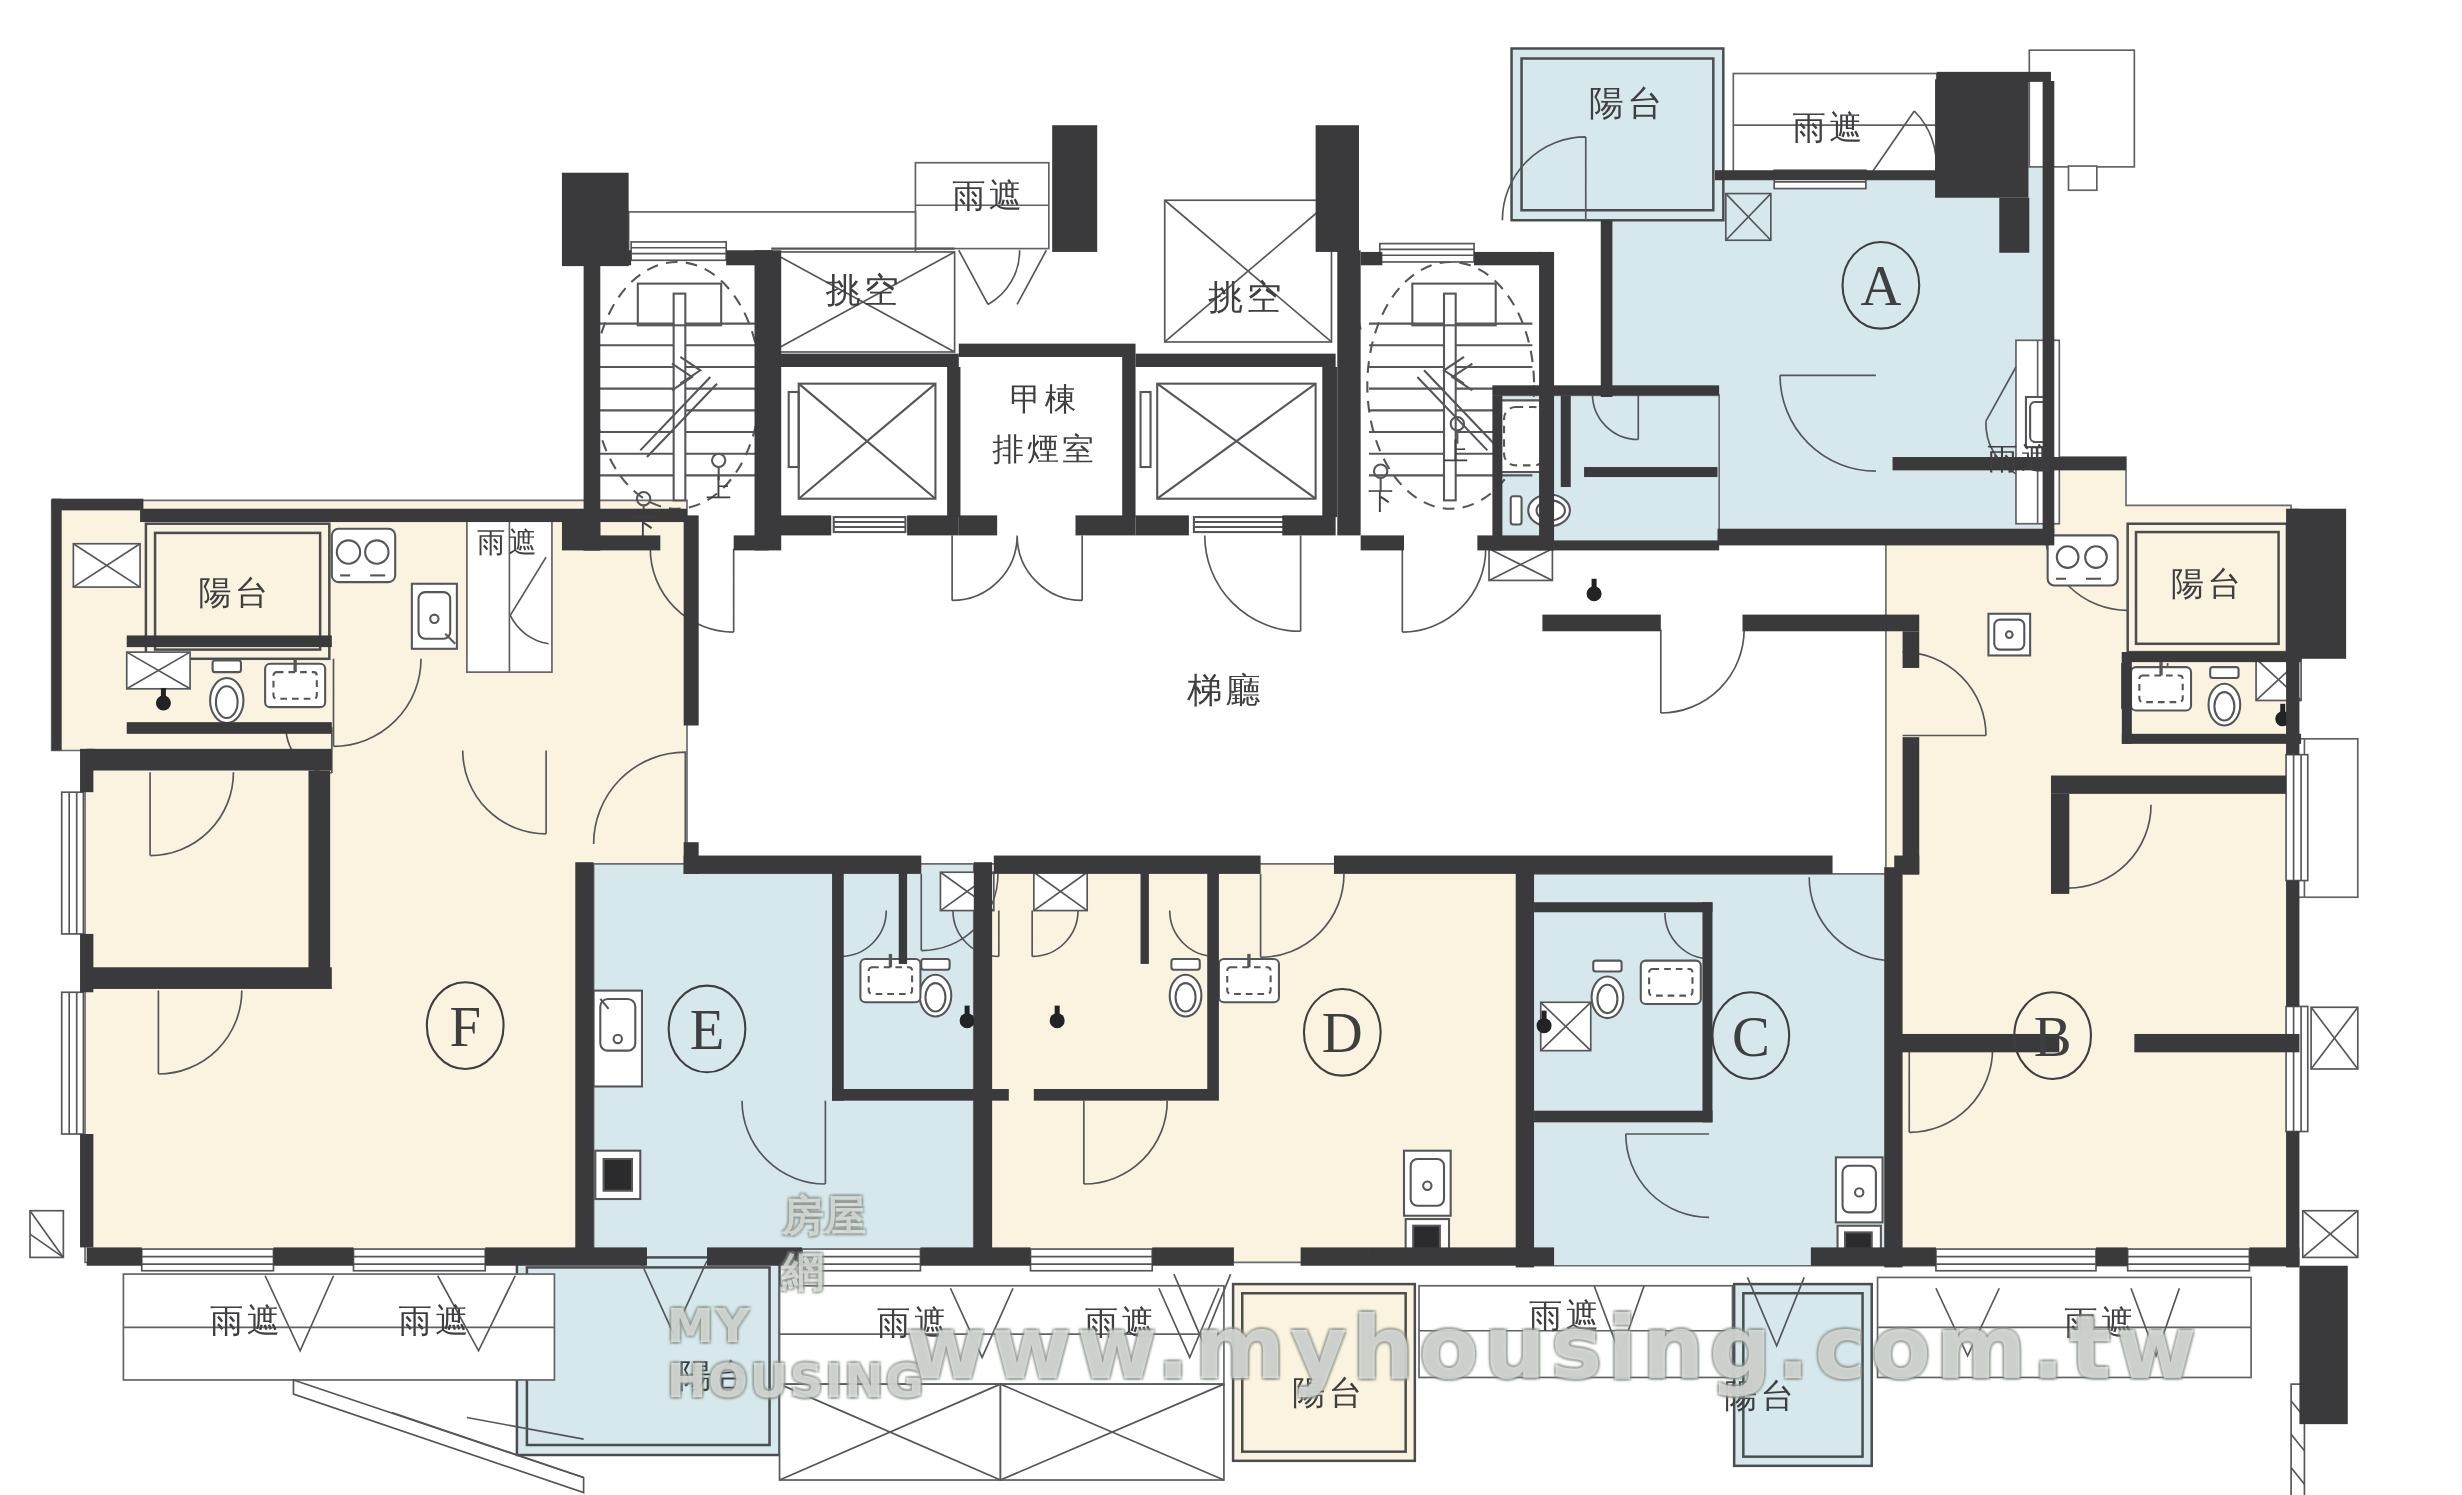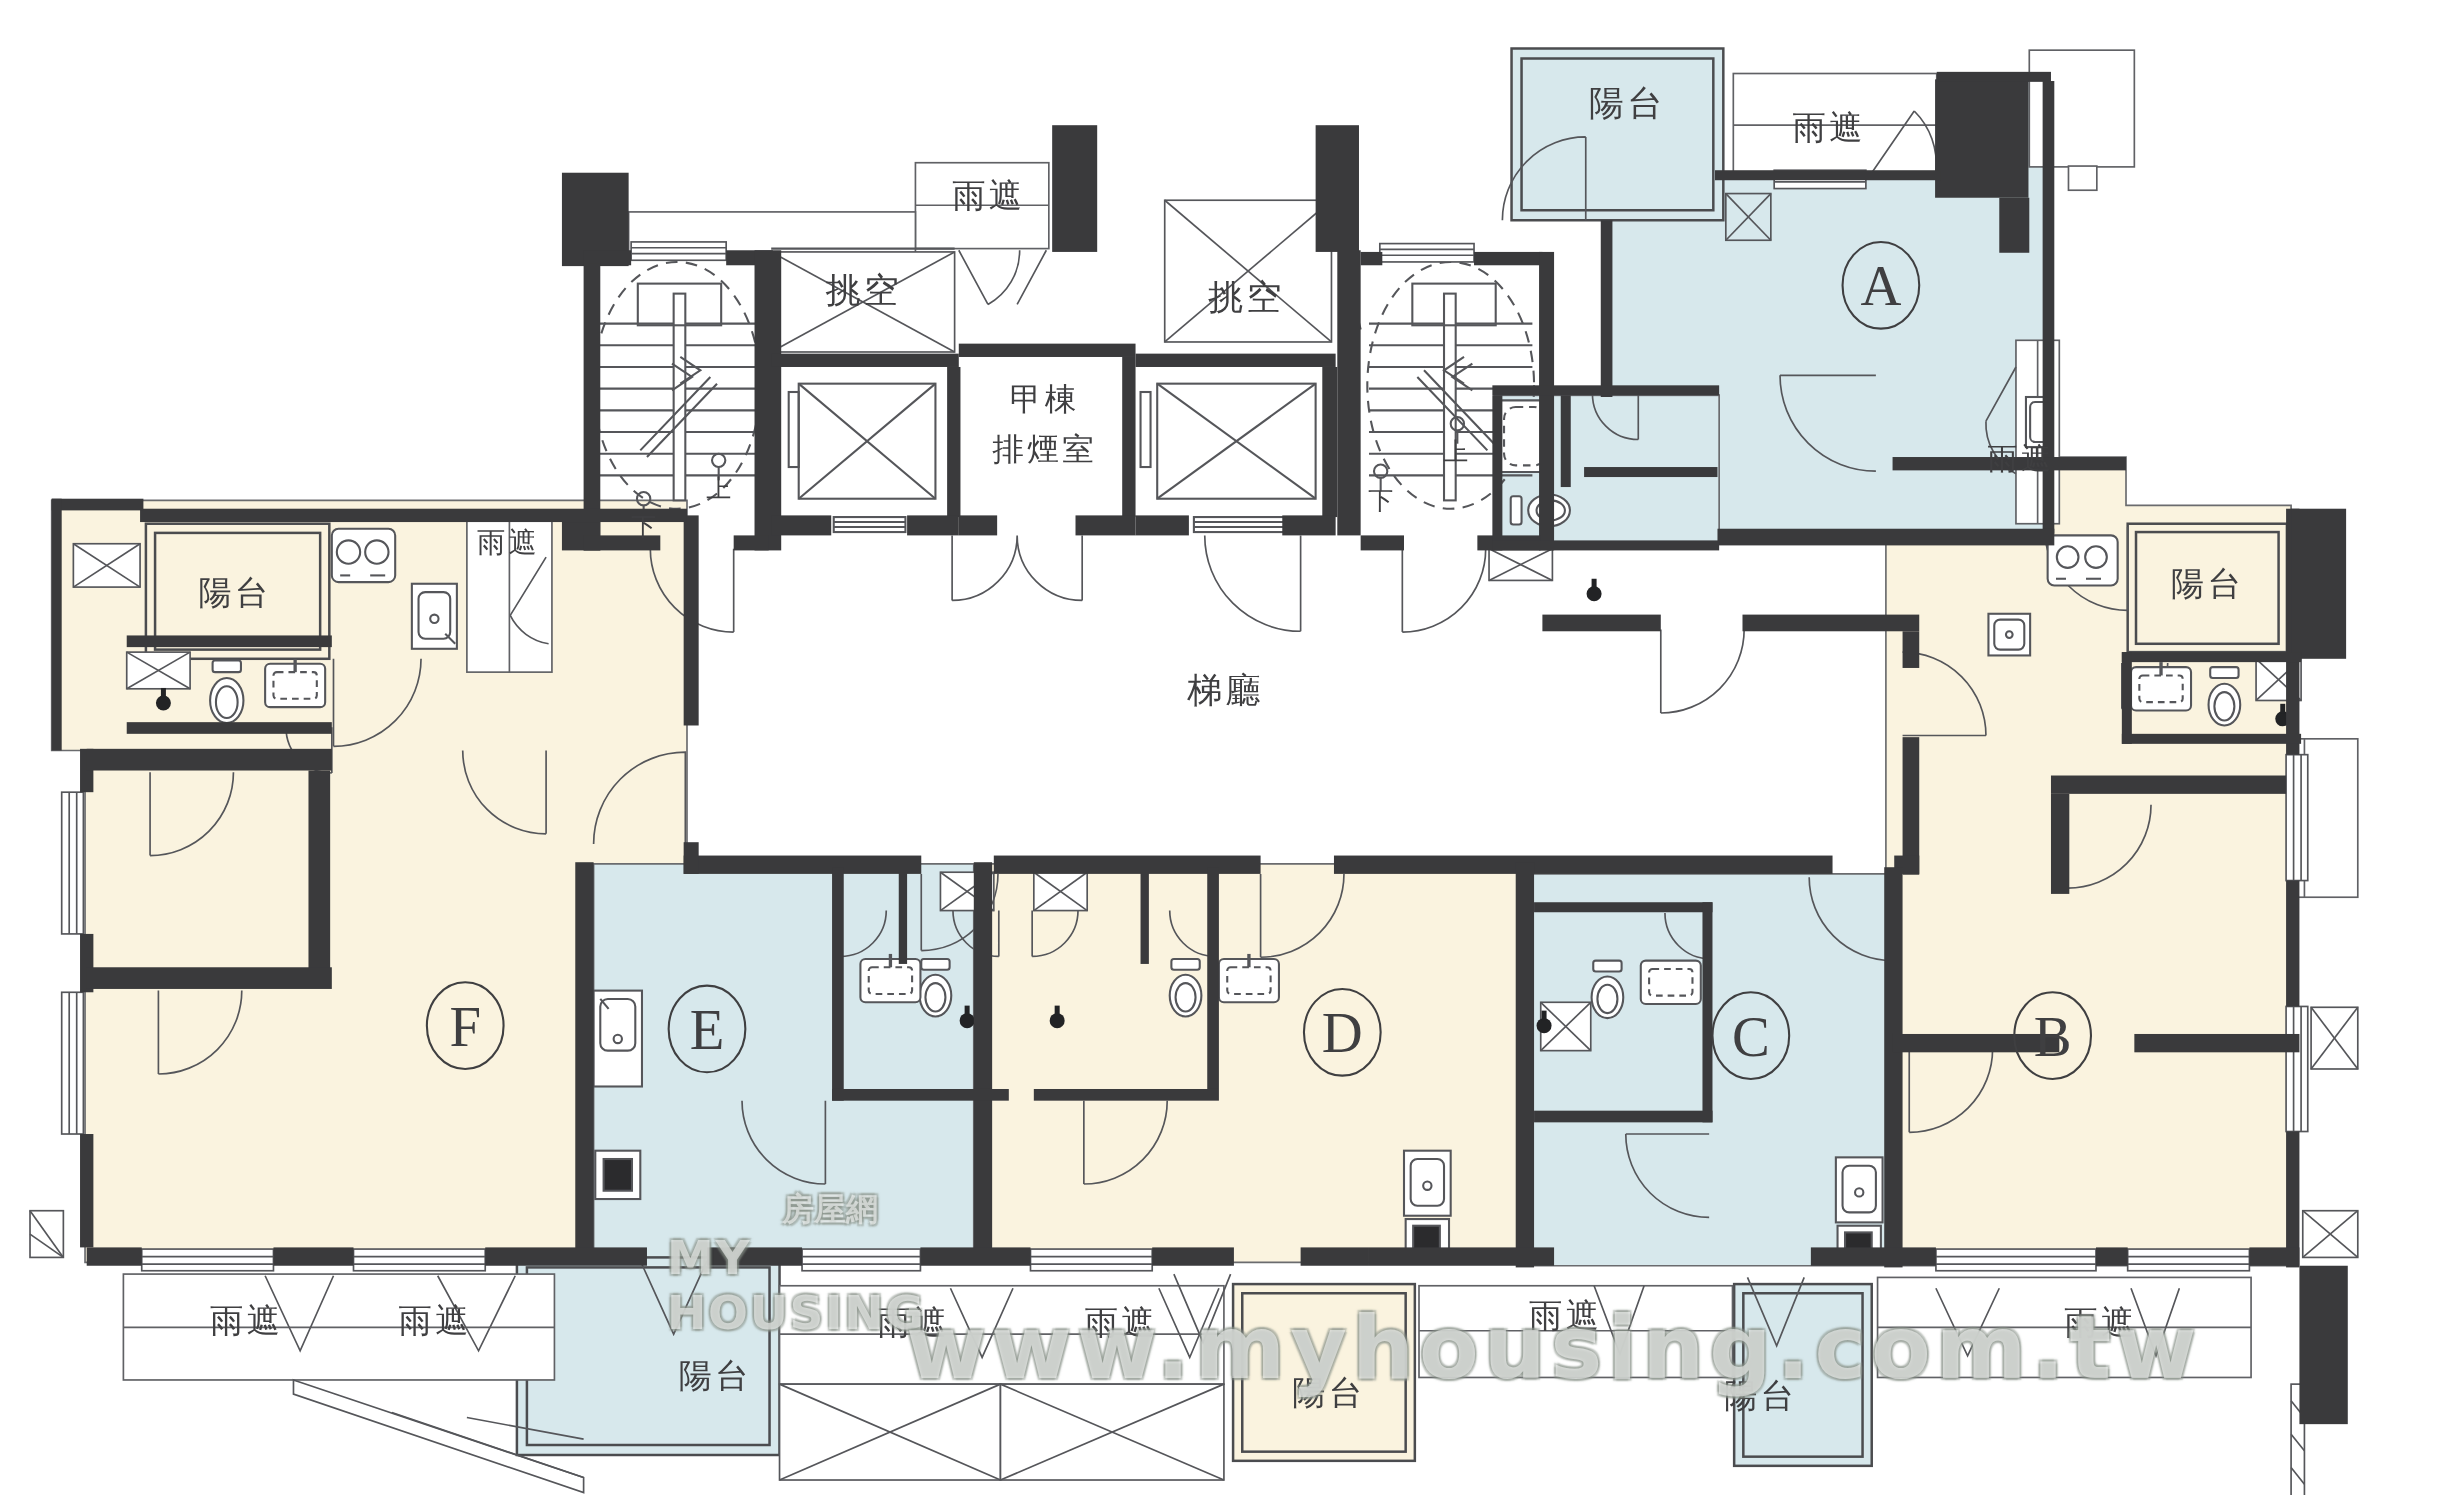--- a/index.html
+++ b/index.html
@@ -6,21 +6,21 @@
   body{width:2462px;height:1496px;position:relative;font-family:"DejaVu Sans",sans-serif;}
   #stage{position:absolute;inset:0;}
   svg{position:absolute;left:0;top:0;}
   .wm{position:absolute;pointer-events:none;z-index:5;
       color:rgba(255,255,255,0.55);
       text-shadow:1.7px 1.7px 1.7px rgba(138,148,138,.55),-1.7px -1.7px 1.7px rgba(138,148,138,.55),
                   1.7px -1.7px 1.7px rgba(138,148,138,.55),-1.7px 1.7px 1.7px rgba(138,148,138,.55);}
   .wm-url{left:906px;top:1297px;font-size:87px;letter-spacing:5px;font-weight:bold;}
   .wm-logo{left:667px;top:1241px;width:217px;}
   .wm-zh{font-size:98px;font-weight:bold;line-height:1;display:block;}
-  .wm-sub{font-size:32px;font-weight:bold;display:block;margin-top:-53px;margin-left:115px;}
+  .wm-sub{font-size:42px;font-weight:bold;display:block;margin-top:-53px;margin-left:115px;}
   .wm-en{font-size:47px;font-weight:bold;letter-spacing:1.7px;display:block;margin-top:-1.7px;}
 </style>
 </head>
 <body>
 
 <div id="stage">
 <svg id="plan" width="2462" height="1496" viewBox="0 0 2953 1794" xmlns="http://www.w3.org/2000/svg">
 
   <g stroke="#6a6b6e" stroke-width="2">
     <path fill="#faf3df" d="M62,600 L824,600 L824,1036 L712,1036 L712,1514 L102,1514 L102,900 L62,900 Z"></path>

